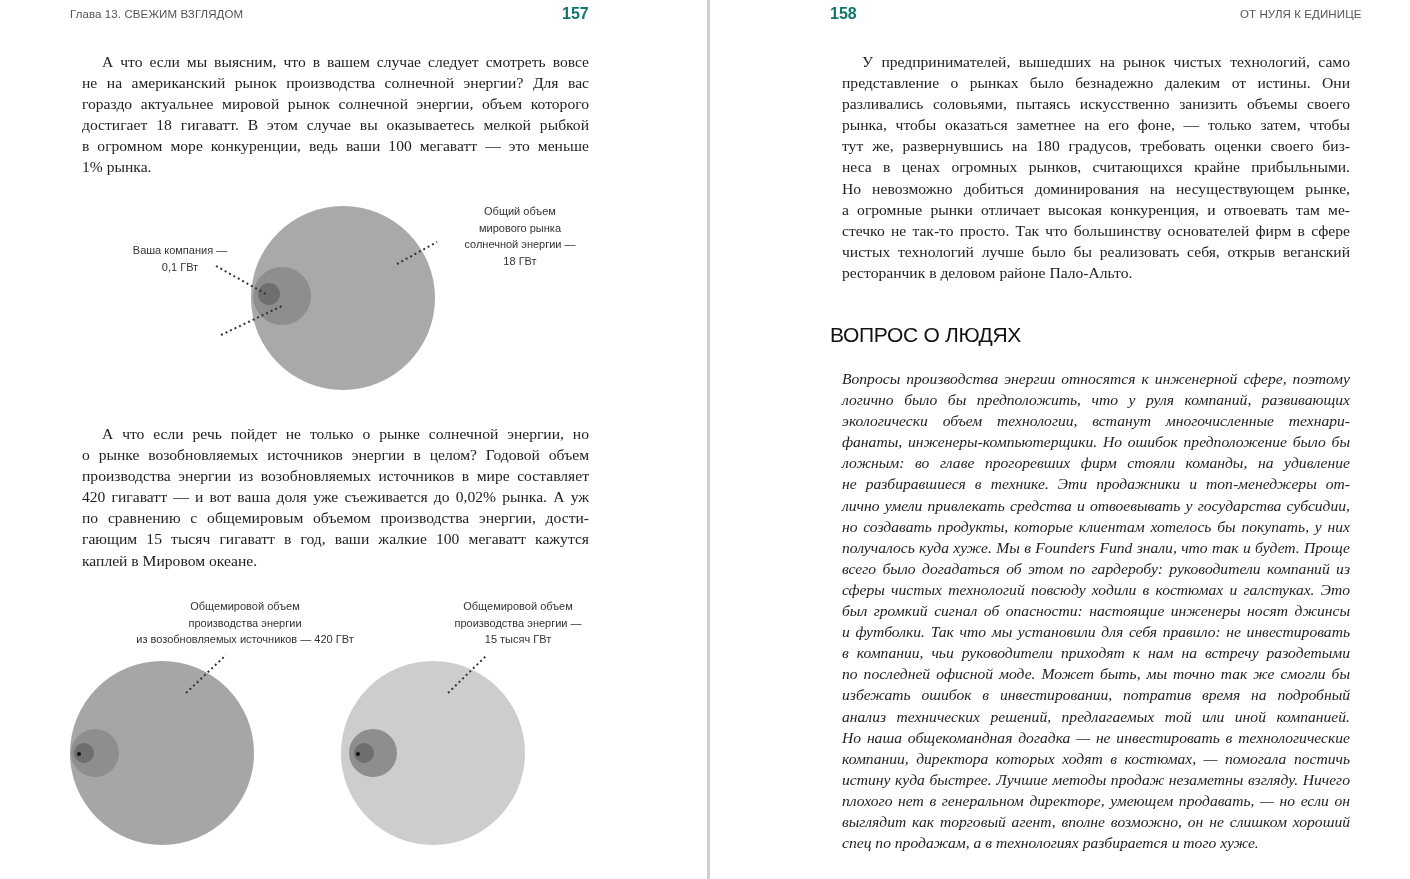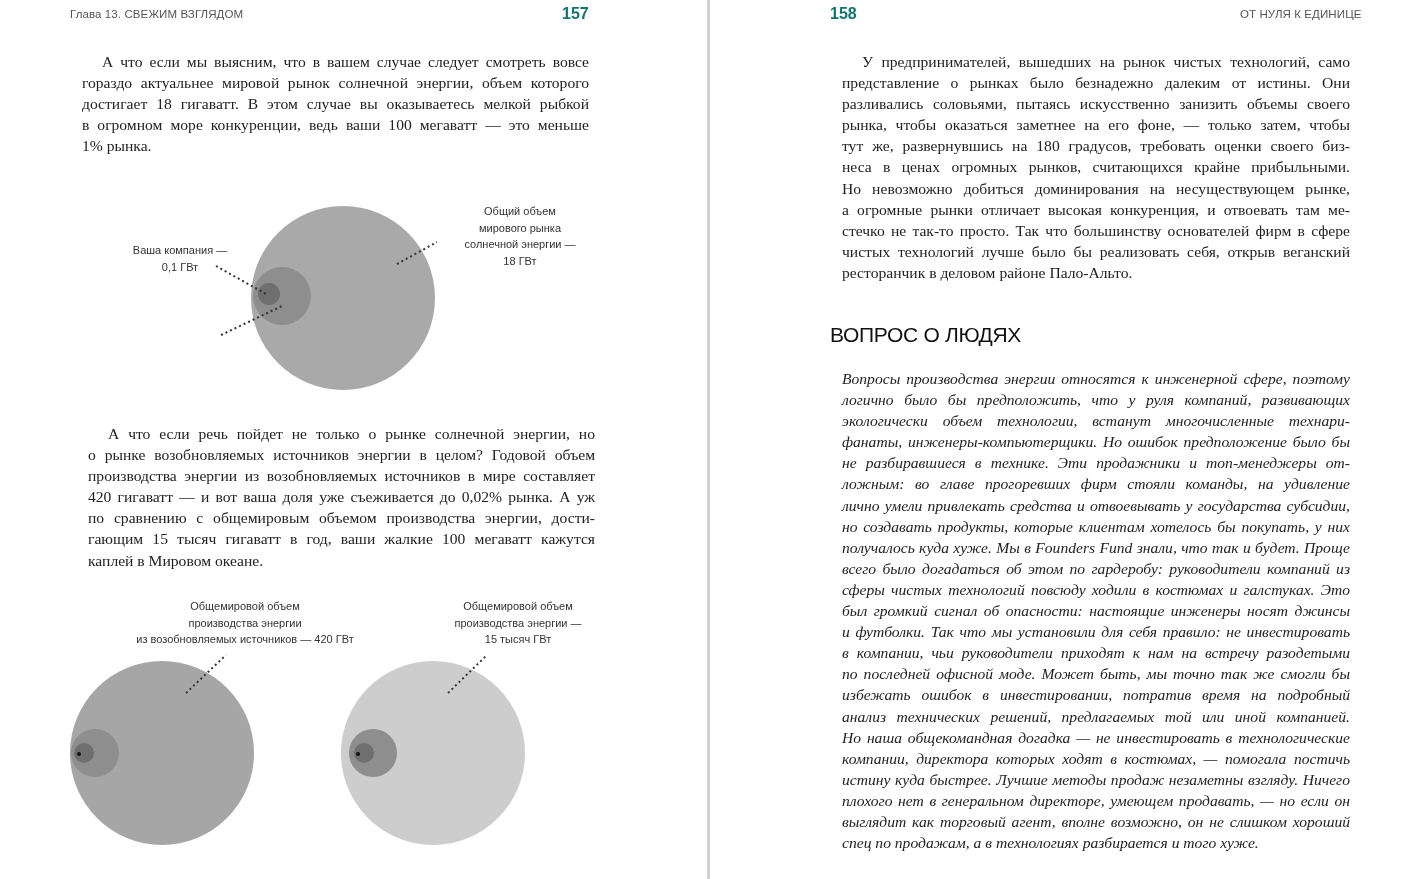--- a/index.html
+++ b/index.html
@@ -21,20 +21,21 @@
 </style>
 </head>
 <body>
 
 <div class="page page-left">
   <div class="running-head" style="left:70px;">Глава 13. СВЕЖИМ ВЗГЛЯДОМ</div>
   <div class="page-num" style="left:562px;">157</div>
 
   <div class="para" style="left:70px; top:51px; width:519px;">
     <span class="ln indent">А что если мы выясним, что в вашем случае следует смотреть вовсе</span>
+    <span class="ln">не на американский рынок производства солнечной энергии? Для вас</span>
     <span class="ln">гораздо актуальнее мировой рынок солнечной энергии, объем которого</span>
     <span class="ln">достигает 18 гигаватт. В этом случае вы оказываетесь мелкой рыбкой</span>
     <span class="ln">в огромном море конкуренции, ведь ваши 100 мегаватт — это меньше</span>
     <span class="ln last">1% рынка.</span>
   </div>
 
   <svg width="705" height="879">
     <circle cx="343" cy="298" r="92" fill="#a9a9a9"></circle>
     <circle cx="282" cy="296" r="29" fill="#8e8e8e"></circle>
     <circle cx="269" cy="294" r="11" fill="#6f6f6f"></circle>
@@ -59,21 +60,21 @@
     <div>Ваша компания —</div>
     <div>0,1 ГВт</div>
   </div>
   <div class="label" style="left:440px; top:203px; width:160px;">
     <div>Общий объем</div>
     <div>мирового рынка</div>
     <div>солнечной энергии —</div>
     <div>18 ГВт</div>
   </div>
 
-  <div class="para" style="left:76px; top:423px; width:519px;">
+  <div class="para" style="left:70px; top:423px; width:519px;">
     <span class="ln indent">А что если речь пойдет не только о рынке солнечной энергии, но</span>
     <span class="ln">о рынке возобновляемых источников энергии в целом? Годовой объем</span>
     <span class="ln">производства энергии из возобновляемых источников в мире составляет</span>
     <span class="ln">420 гигаватт — и вот ваша доля уже съеживается до 0,02% рынка. А уж</span>
     <span class="ln">по сравнению с общемировым объемом производства энергии, дости-</span>
     <span class="ln">гающим 15 тысяч гигаватт в год, ваши жалкие 100 мегаватт кажутся</span>
     <span class="ln last">каплей в Мировом океане.</span>
   </div>
 
   <div class="label" style="left:115px; top:598px; width:260px;">
@@ -108,22 +109,22 @@
     <span class="ln last">ресторанчик в деловом районе Пало-Альто.</span>
   </div>
 
   <div class="heading" style="left:118px; top:323px;">ВОПРОС О ЛЮДЯХ</div>
 
   <div class="para" style="left:118px; top:368px; width:520px;font-style:italic;">
     <span class="ln">Вопросы производства энергии относятся к инженерной сфере, поэтому</span>
     <span class="ln">логично было бы предположить, что у руля компаний, развивающих</span>
     <span class="ln">экологически объем технологии, встанут многочисленные технари-</span>
     <span class="ln">фанаты, инженеры-компьютерщики. Но ошибок предположение было бы</span>
+    <span class="ln">ложным: во главе прогоревших фирм стояли команды, на удивление</span>
     <span class="ln">не разбиравшиеся в технике. Эти продажники и топ-менеджеры от-</span>
-    <span class="ln">ложным: во главе прогоревших фирм стояли команды, на удивление</span>
     <span class="ln">лично умели привлекать средства и отвоевывать у государства субсидии,</span>
     <span class="ln">но создавать продукты, которые клиентам хотелось бы покупать, у них</span>
     <span class="ln">получалось куда хуже. Мы в Founders Fund знали, что так и будет. Проще</span>
     <span class="ln">всего было догадаться об этом по гардеробу: руководители компаний из</span>
     <span class="ln">сферы чистых технологий повсюду ходили в костюмах и галстуках. Это</span>
     <span class="ln">был громкий сигнал об опасности: настоящие инженеры носят джинсы</span>
     <span class="ln">и футболки. Так что мы установили для себя правило: не инвестировать</span>
     <span class="ln">в компании, чьи руководители приходят к нам на встречу разодетыми</span>
     <span class="ln">по последней офисной моде. Может быть, мы точно так же смогли бы</span>
     <span class="ln">избежать ошибок в инвестировании, потратив время на подробный</span>

